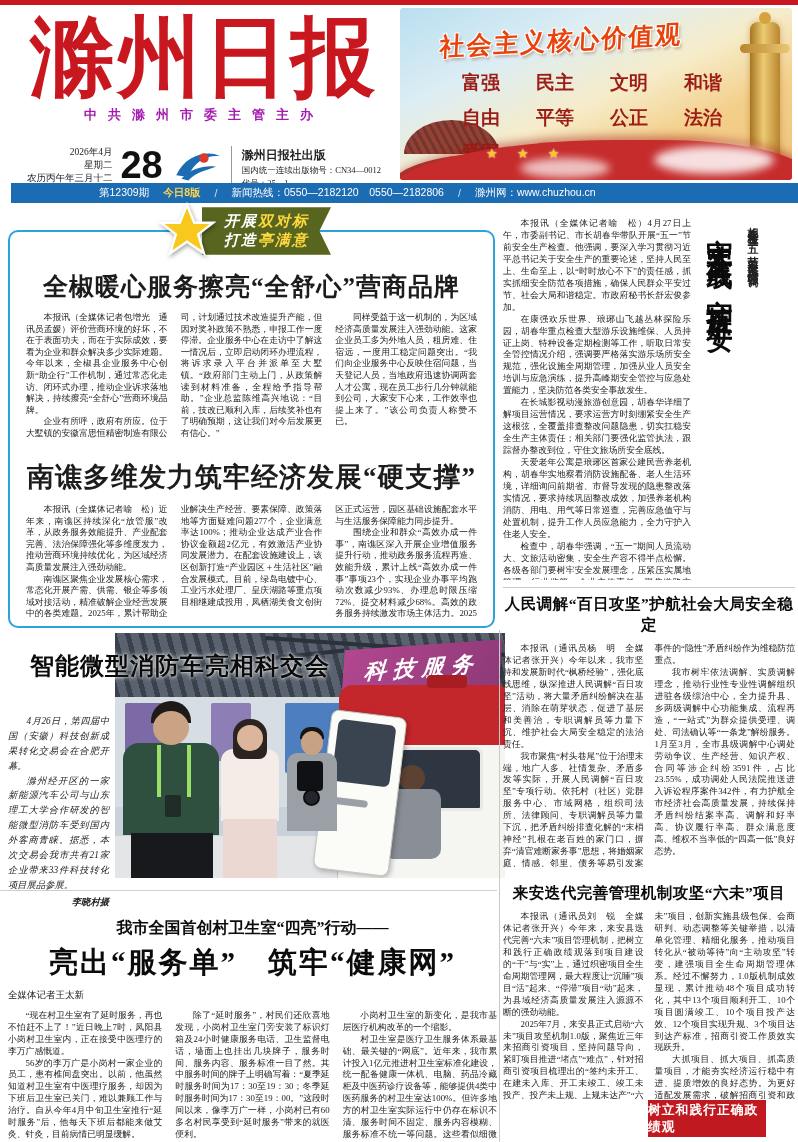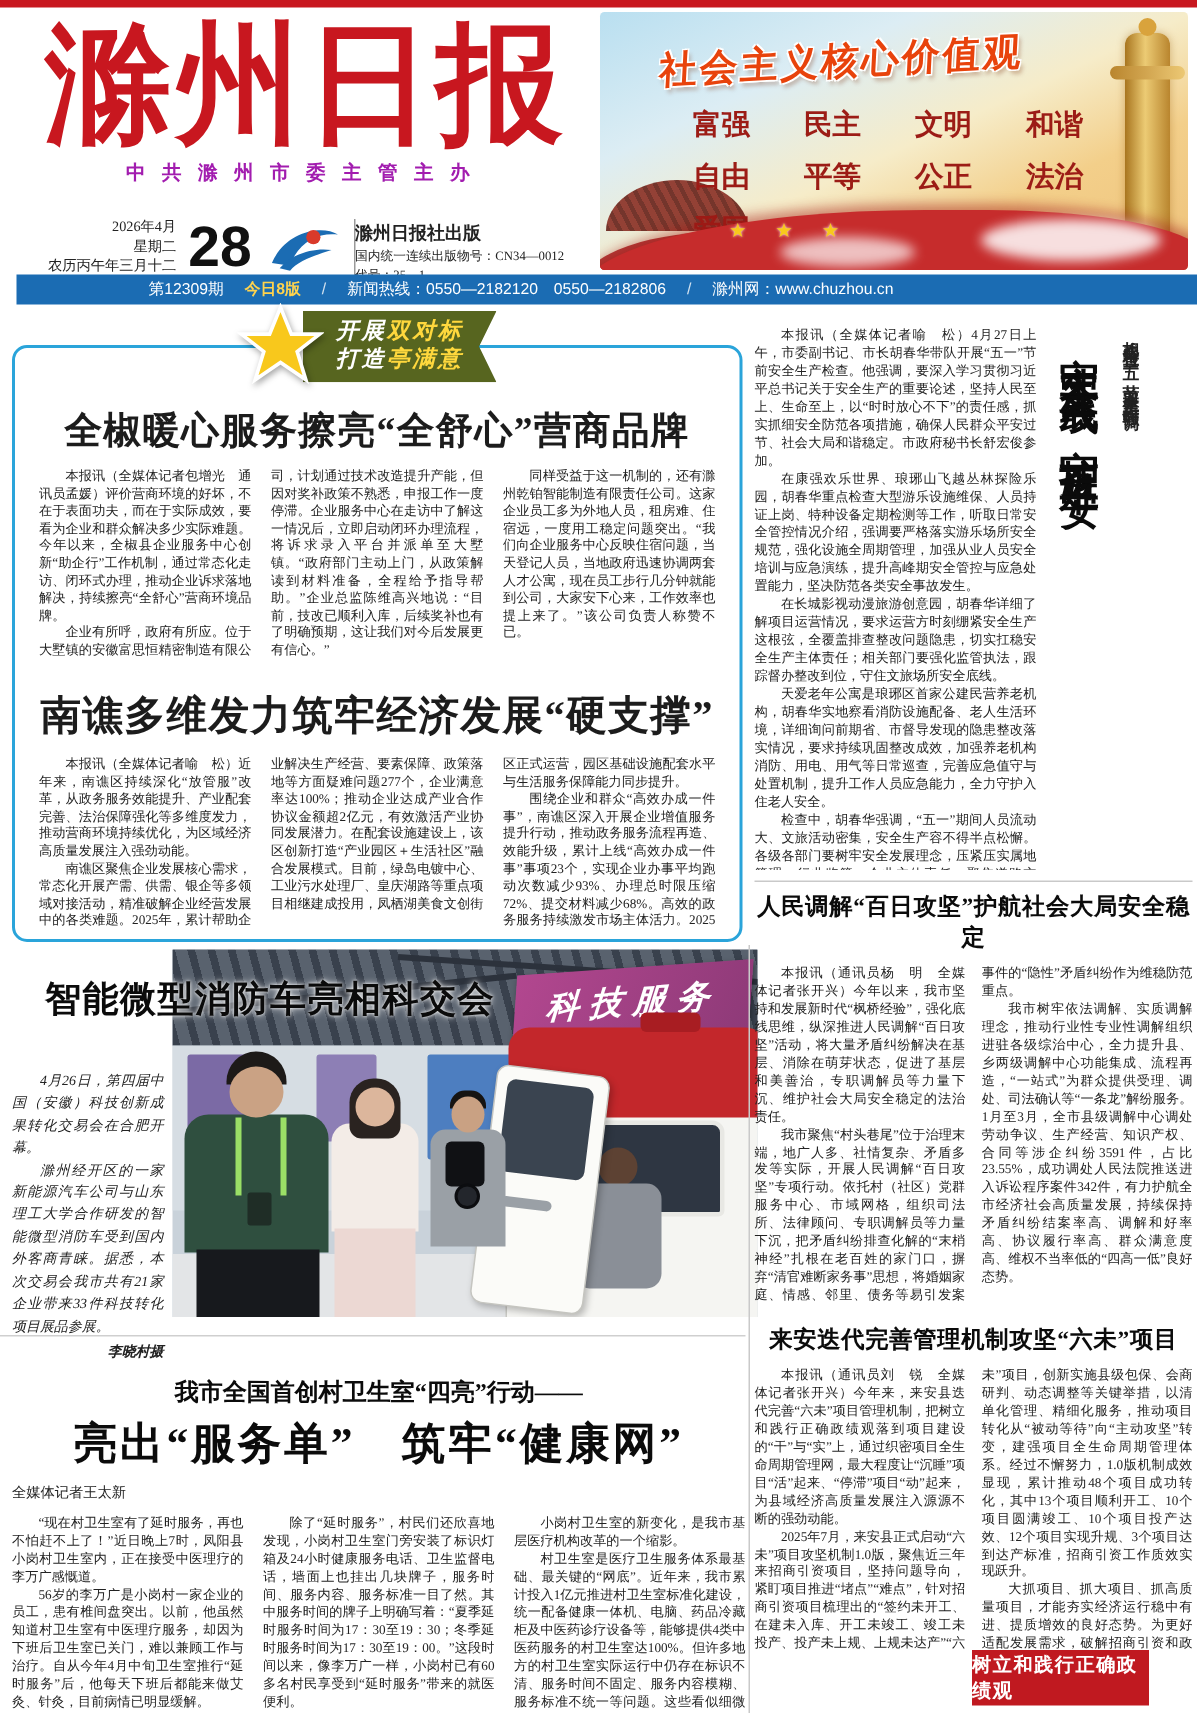--- a/index.html
+++ b/index.html
@@ -8,21 +8,21 @@
   
   .top-rule{position:absolute;left:0;top:0;width:798px;height:5px;background:#c8171f;}
   .masthead-left{position:absolute;left:10px;top:8px;width:388px;height:172px;}
   .mast-title{margin-top:6px;text-align:center;font-size:84px;line-height:1.05;font-weight:900;
               color:#c8171f;letter-spacing:3px;transform:scaleY(1.04);}
   .mast-sub{margin-top:4px;text-align:center;font-size:13px;font-weight:bold;letter-spacing:11px;color:#a21caf;}
   .date-row{margin-top:22px;display:flex;align-items:flex-start;justify-content:center;gap:8px;}
   .date-block{font-size:9.5px;line-height:1.35;text-align:right;color:#222;}
   .big-day{font-size:38px;font-weight:bold;font-family:"Liberation Sans",sans-serif;color:#111;line-height:1;}
   .logo{width:52px;height:38px;}
-  .pub-block{border-left:1px solid #999;font-size:8.5px;line-height:1.5;color:#222;}
+  .pub-block{border-left:1px solid #999;padding-left:10px;font-size:8.5px;line-height:1.5;color:#222;}
   .pub-block .pub-name{font-size:12px;font-weight:bold;}
   
   .banner{position:absolute;left:400px;top:8px;width:392px;height:172px;overflow:hidden;border-radius:3px;
           background:linear-gradient(155deg,#b9dff0 0%,#dcedf4 28%,#f6ecc9 52%,#f3cf8a 72%,#eec27b 100%);}
   .banner-title{position:absolute;left:0;right:70px;top:16px;text-align:center;font-size:25px;font-weight:900;
           color:#e8430c;transform:rotate(-3deg) skewX(-6deg);letter-spacing:2px;
           text-shadow:1px 1px 0 #fff,-1px -1px 0 #fff,1px -1px 0 #fff,-1px 1px 0 #fff,2px 3px 3px rgba(120,40,0,.35);}
   .banner-words{position:absolute;left:62px;top:62px;width:260px;}
   .banner-row{display:flex;justify-content:space-between;margin-bottom:9px;}
   .banner-row span{font-size:19px;font-weight:900;color:#9c1c16;font-family:"Liberation Sans",sans-serif;}
@@ -229,21 +229,21 @@
       <div><span>开展</span><span class="y">双对标</span></div>
       <div><span>打造</span><span class="y">亭满意</span></div>
     </div>
   </div>
 
   <div class="box">
     <div class="hl-a1">全椒暖心服务擦亮“全舒心”营商品牌</div>
     <div class="body3">
       <p>本报讯（全媒体记者包增光　通讯员孟媛）评价营商环境的好坏，不在于表面功夫，而在于实际成效，要看为企业和群众解决多少实际难题。今年以来，全椒县企业服务中心创新“助企行”工作机制，通过常态化走访、闭环式办理，推动企业诉求落地解决，持续擦亮“全舒心”营商环境品牌。</p>
       <p>企业有所呼，政府有所应。位于大墅镇的安徽富思恒精密制造有限公司，计划通过技术改造提升产能，但因对奖补政策不熟悉，申报工作一度停滞。企业服务中心在走访中了解这一情况后，立即启动闭环办理流程，将诉求录入平台并派单至大墅镇。“政府部门主动上门，从政策解读到材料准备，全程给予指导帮助。”企业总监陈维高兴地说：“目前，技改已顺利入库，后续奖补也有了明确预期，这让我们对今后发展更有信心。”</p>
-      <p>同样受益于这一机制的，还有滁州乾铂智能制造有限责任公司。这家企业员工多为外地人员，租房难、住宿远，一度用工稳定问题突出。“我们向企业服务中心反映住宿问题，当天登记人员，当地政府迅速协调两套人才公寓，现在员工步行几分钟就能到公司，大家安下心来，工作效率也提上来了。”该公司负责人称赞不已。</p>
+      <p>同样受益于这一机制的，为区域经济高质量发展注入强劲动能。这家企业员工多为外地人员，租房难、住宿远，一度用工稳定问题突出。“我们向企业服务中心反映住宿问题，当天登记人员，当地政府迅速协调两套人才公寓，现在员工步行几分钟就能到公司，大家安下心来，工作效率也提上来了。”该公司负责人称赞不已。</p>
 
     </div>
     <div class="hl-a2">南谯多维发力筑牢经济发展“硬支撑”</div>
     <div class="body3" style="height:120px;">
       <p>本报讯（全媒体记者喻　松）近年来，南谯区持续深化“放管服”改革，从政务服务效能提升、产业配套完善、法治保障强化等多维度发力，推动营商环境持续优化，为区域经济高质量发展注入强劲动能。</p>
       <p>南谯区聚焦企业发展核心需求，常态化开展产需、供需、银企等多领域对接活动，精准破解企业经营发展中的各类难题。2025年，累计帮助企业解决生产经营、要素保障、政策落地等方面疑难问题277个，企业满意率达100%；推动企业达成产业合作协议金额超2亿元，有效激活产业协同发展潜力。在配套设施建设上，该区创新打造“产业园区＋生活社区”融合发展模式。目前，绿岛电镀中心、工业污水处理厂、皇庆湖路等重点项目相继建成投用，凤栖湖美食文创街区正式运营，园区基础设施配套水平与生活服务保障能力同步提升。</p>
       <p>围绕企业和群众“高效办成一件事”，南谯区深入开展企业增值服务提升行动，推动政务服务流程再造、效能升级，累计上线“高效办成一件事”事项23个，实现企业办事平均跑动次数减少93%、办理总时限压缩72%、提交材料减少68%。高效的政务服务持续激发市场主体活力。2025年，南谯区新增市场主体超8200户，市场活力持续迸发；万人有效发明专利达31件，高价值有效发明专利308件，科技创新赋能产业发展的成效日益凸显。</p>
 
     </div>
   </div>

